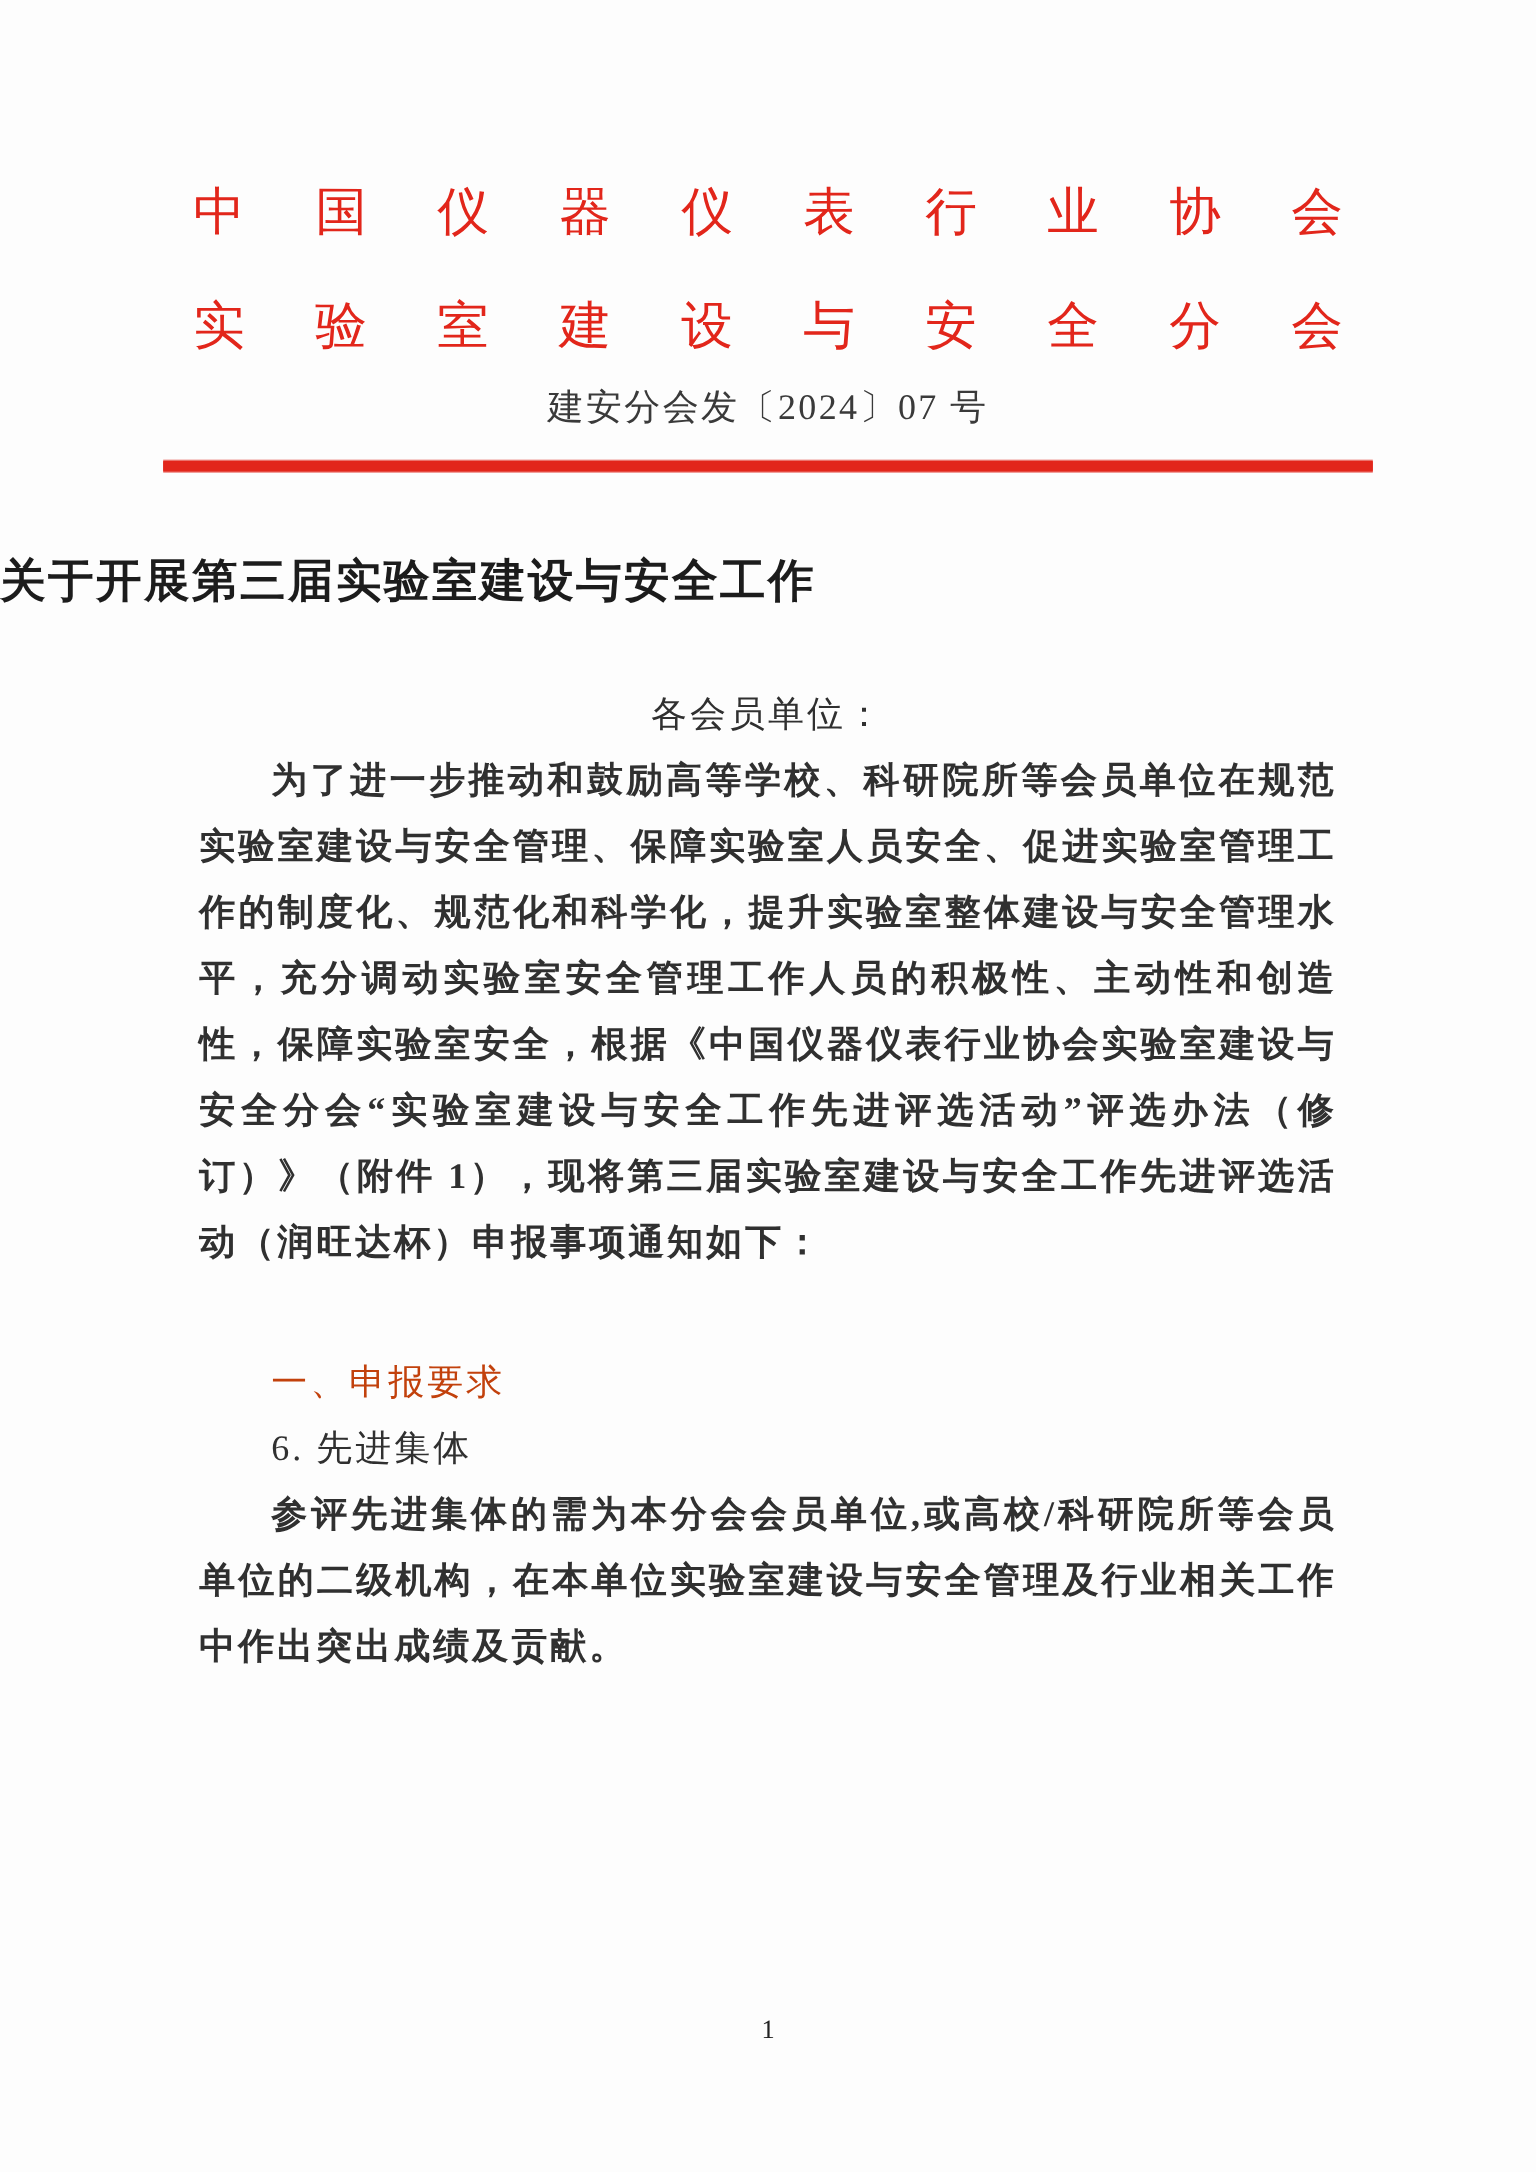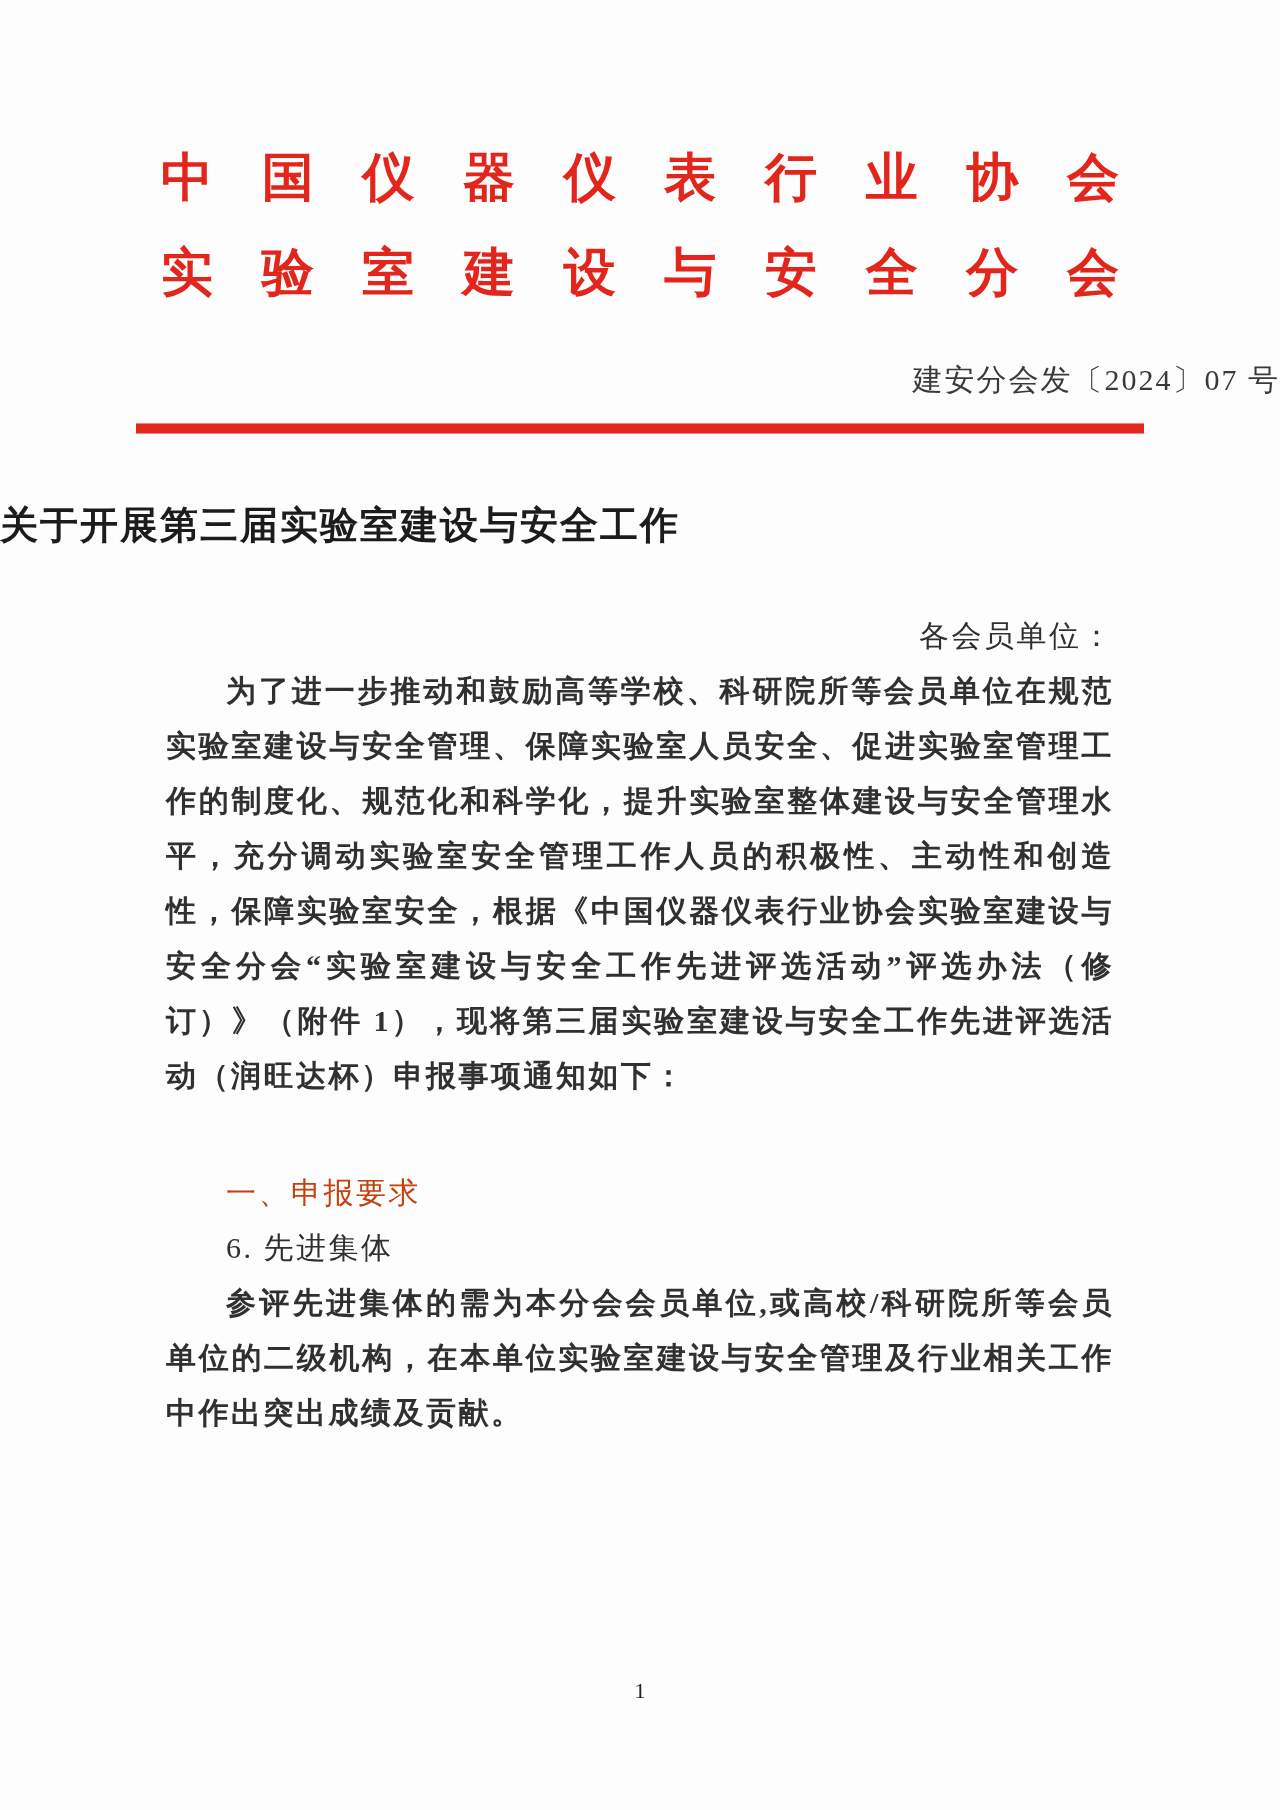--- a/index.html
+++ b/index.html
@@ -18,31 +18,30 @@
     overflow: hidden;
     font-family: "Liberation Serif", serif;
     color: var(--text-color);
   }
   
   .letterhead { padding-top: 130px; }
   .org-line {
     width: 958px;
     margin: 0 auto;
     font-family: "Liberation Sans", sans-serif;
-    font-weight: 700;
-    font-size: 52px;
+    font-weight: 400;
+    font-size: 43px;
     line-height: 95px;
     color: var(--accent-red);
     text-align: justify;
     text-align-last: justify;
     white-space: nowrap;
   }
   .doc-number {
-    margin-top: 40px;
-    text-align: right;
+    text-align: center;
     font-size: 30px;
     line-height: 40px;
     color: #3a3a3a;
     letter-spacing: 2px;
   }
   .red-rule {
     width: 1008px;
     height: 9px;
     margin: 24px auto 0;
     background: var(--accent-red);
@@ -61,21 +60,21 @@
   
   .body-block {
     width: 948px;
     margin: 50px auto 0;
     font-size: 30px;
     line-height: 55px;
     letter-spacing: 2.5px;
     text-align: justify;
     color: #303030;
   }
-  .salutation { text-align: right; }
+  .salutation { text-align: center; }
   .para { text-indent: 2em; font-weight: bold; }
   .section-heading {
     margin-top: 62px;
     text-indent: 2em;
     font-family: "Liberation Sans", sans-serif;
     font-weight: 400;
     color: #c2410c;
   }
   .item-heading { text-indent: 2em; }
   .item-heading.spaced { margin-top: 14px; }

